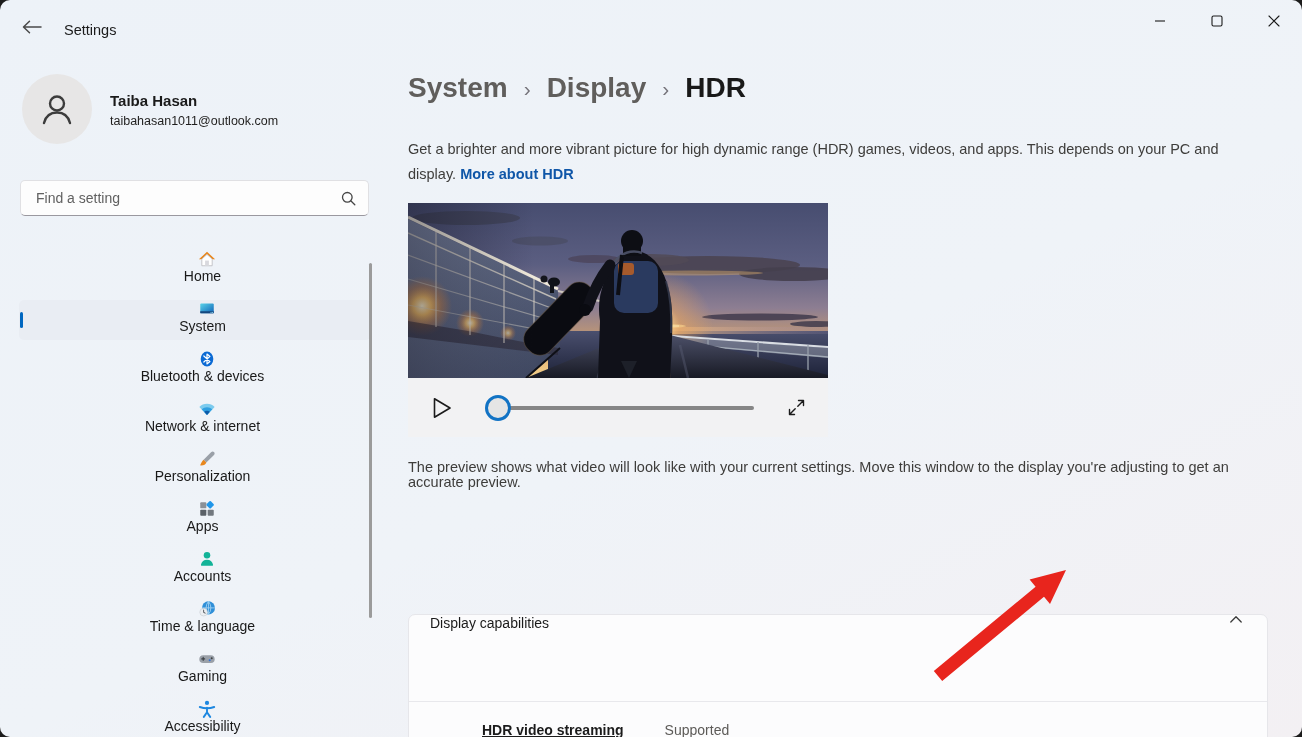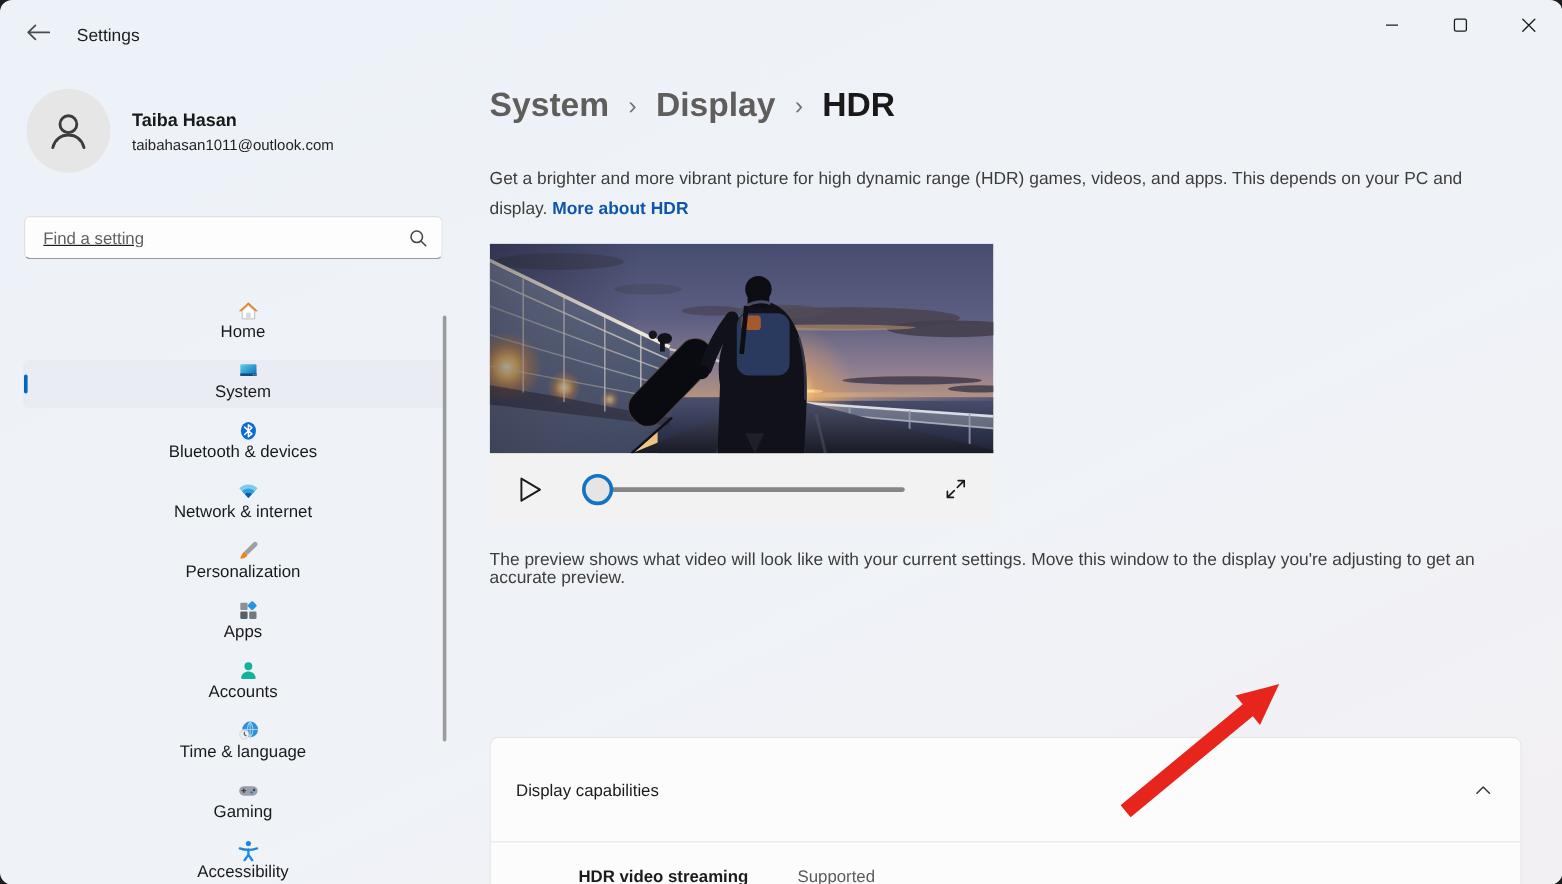--- a/index.html
+++ b/index.html
@@ -24,21 +24,21 @@
   
   .sidebar{position:absolute;top:48px;left:0;width:390px;bottom:0;}
   .profile{position:absolute;left:22px;top:26px;display:flex;align-items:center;cursor:pointer;}
   .avatar{width:70px;height:70px;border-radius:50%;background:#e7e6e6;display:flex;align-items:center;justify-content:center;}
   .profile-text{margin-left:18px;}
   .user-name{font-size:15px;font-weight:700;color:#1a1a1a;line-height:20px;}
   .user-email{font-size:12.5px;color:#201f1e;margin-top:3px;}
   .searchbox{position:absolute;left:20px;top:132px;width:347px;height:34px;background:#fdfdfd;
     border:1px solid #e0e0e3;border-bottom:1px solid #9a989f;border-radius:5px;display:flex;align-items:center;}
   .searchbox input{flex:1;border:none;outline:none;background:transparent;margin-left:13px;
-    font-size:14px;color:#1b1b1b;font-family:inherit;text-decoration:underline;}
+    font-size:14px;color:#1b1b1b;font-family:inherit;}
   .searchbox input::placeholder{color:#616161;}
   .search-ico{margin-right:12px;display:flex;}
   .nav{position:absolute;left:19px;top:202px;width:352px;}
   .nav-item{position:relative;height:40px;margin-bottom:10px;border-radius:5px;display:flex;align-items:center;cursor:pointer;flex-direction:column;}
   .nav-item.selected{background:#e9edf3;}
   .accent-pill{position:absolute;left:1px;top:12px;width:3px;height:16px;border-radius:2px;background:#0067c0;}
   .nav-ico{width:18px;height:18px;margin-left:23px;display:flex;align-items:center;justify-content:center;}
   .nav-label{margin-left:15px;font-size:14px;color:#191919;}
   .side-scrollbar{position:absolute;left:369px;top:215px;width:3px;height:355px;border-radius:2px;background:#9b9b9b;cursor:pointer;}
   
@@ -62,25 +62,25 @@
   .note{position:absolute;left:18px;top:412px;width:862px;font-size:14.5px;line-height:15px;color:#3e3d3b;margin:0;}
   .card{position:absolute;left:18px;width:860px;background:#fcfcfd;border:1px solid #e6e6ea;border-radius:7px;box-sizing:border-box;}
   .select-card{top:477px;height:78px;display:flex;align-items:center;}
   .card-label{margin-left:21px;font-size:14px;color:#1b1b1b;}
   .dropdown{position:absolute;right:17px;top:24px;width:258px;height:38px;background:#fefefe;
     border:1px solid #d2d2d7;border-bottom-color:#bdbdc2;border-radius:5px;display:flex;align-items:center;
     font-family:inherit;font-size:14px;color:#1b1b1b;cursor:pointer;}
   .dropdown .dd-text{margin-left:17px;}
   .dropdown .dd-chev{margin-left:auto;margin-right:13px;display:flex;}
   .cap-card{top:566px;height:200px;}
-  .cap-header{height:86px;display:flex;align-items:center;cursor:pointer;}
+  .cap-header{height:86px;display:flex;cursor:pointer;}
   .cap-chev{margin-left:auto;margin-right:24px;display:flex;}
   .cap-divider{height:1px;background:#e8e8ec;}
   .cap-row{height:56px;display:flex;align-items:center;}
-  .cap-name{margin-left:73px;font-size:14px;font-weight:700;color:#1b1b1b;}
+  .cap-name{margin-left:73px;font-size:14px;font-weight:700;color:#1b1b1b;text-decoration:underline;}
   .cap-value{margin-left:41px;font-size:14px;color:#5d5b58;}
   .annot{position:absolute;inset:0;pointer-events:none;z-index:60;}
 </style>
 </head>
 <body>
 
 <div class="window">
 
   <div class="titlebar">
     <button class="back-btn">

